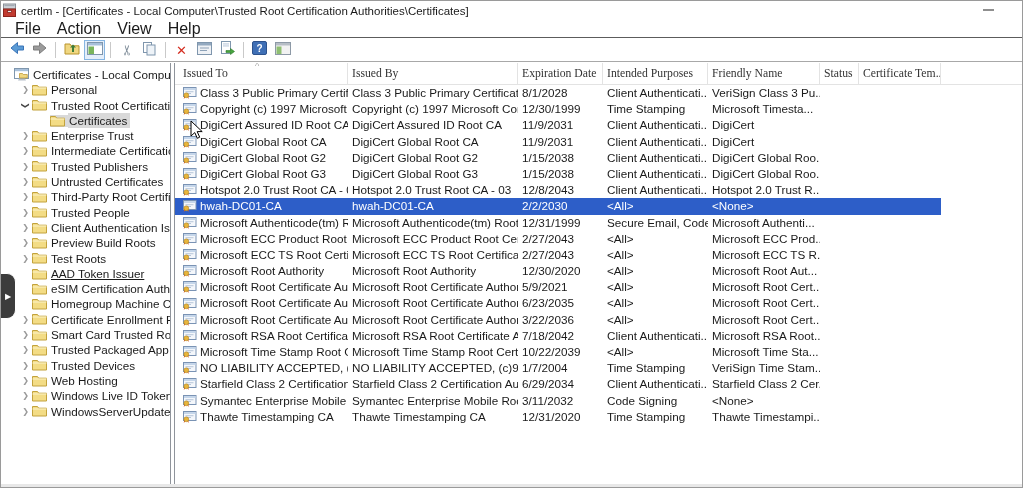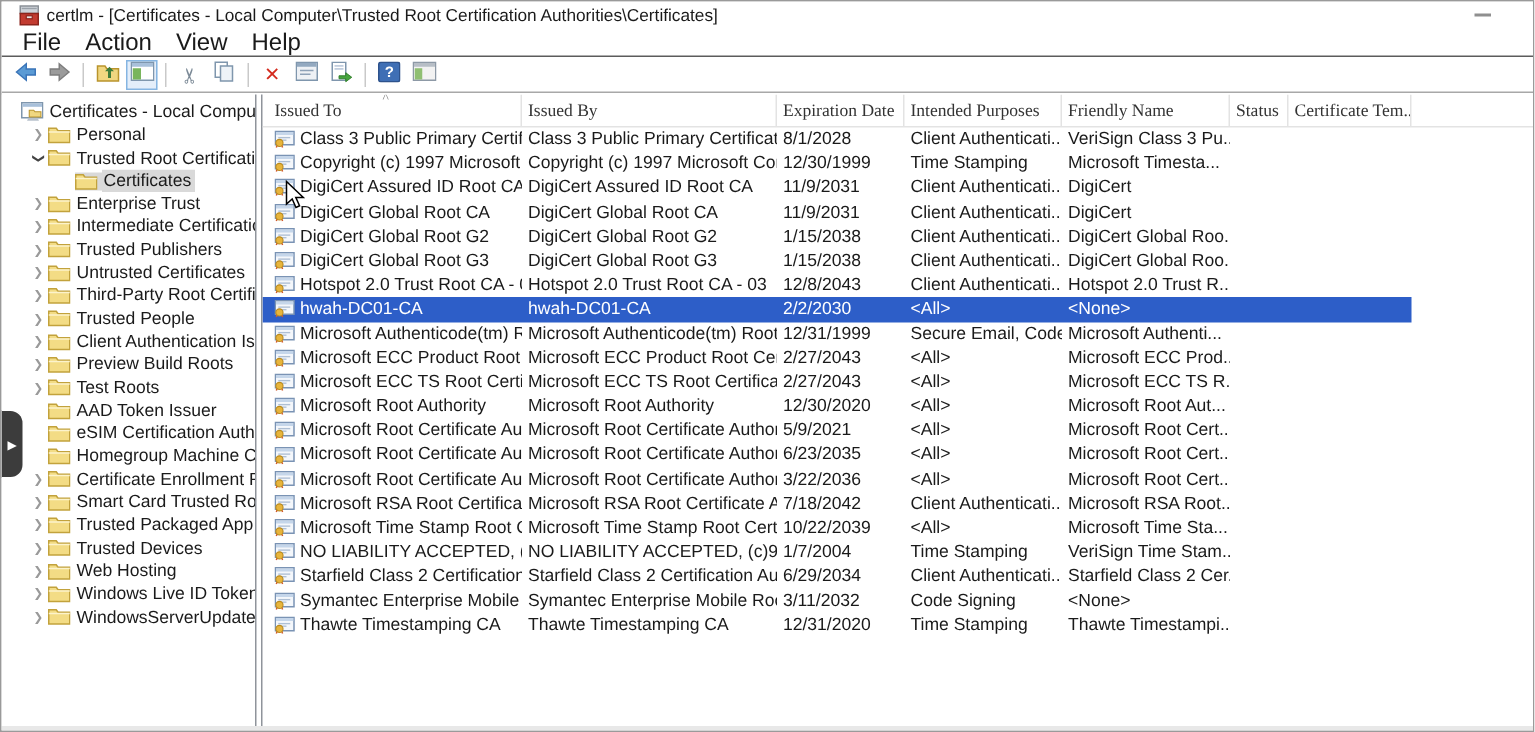--- a/index.html
+++ b/index.html
@@ -3,21 +3,21 @@
 <meta charset="utf-8">
 <style>
   * { margin:0; padding:0; box-sizing:border-box; }
   html,body { background:#fff; }
   body { font-family:"Liberation Sans","DejaVu Sans",sans-serif; color:#1a1a1a; }
   .window { position:relative; width:1023px; height:488px; background:#fff;
             border:1px solid #9a9a9a; overflow:hidden; }
 
   
   .titlebar { position:absolute; top:0; left:0; right:0; height:19px;
-              display:flex; align-items:center; padding-left:11px; background:#fff; }
+              display:flex; align-items:center; padding-left:1px; background:#fff; }
   .appicon { width:15px; height:15px; display:inline-flex; margin-right:4px; }
   .title { font-size:11.5px; white-space:nowrap; }
   .minbtn { position:absolute; right:28px; top:8px; width:11px; height:2px; background:#8f8f8f; }
 
   
   .menubar { position:absolute; top:19px; left:0; right:0; height:18px;
              display:flex; align-items:center; padding-left:6px;
              border-bottom:1px solid #5c5c5c; background:#fff; }
   .mitem { font-size:16px; padding:0 8px; cursor:default; }
 
@@ -298,21 +298,21 @@
       <div class="tree-item" style="padding-left: 18px;">
         <span class="chev">❯</span>
         <span class="ticon">
           <svg width="15" height="12" viewBox="0 0 15 12">
             <path d="M0.5 1.5 h5 l1.2 1.7 h7.8 V11 H0.5 Z" fill="#f3dc85" stroke="#c2a23c" stroke-width="1"></path>
             <path d="M0.5 4 h14" stroke="#fcf3cc" stroke-width="1"></path>
           </svg>
         </span>
         <span class="tlabel">Test Roots</span>
       </div>
-      <div class="tree-item" style="padding-left: 18px;">
+      <div class="tree-item" style="padding-left: 18px; text-decoration: underline;">
         <span class="chev"></span>
         <span class="ticon">
           <svg width="15" height="12" viewBox="0 0 15 12">
             <path d="M0.5 1.5 h5 l1.2 1.7 h7.8 V11 H0.5 Z" fill="#f3dc85" stroke="#c2a23c" stroke-width="1"></path>
             <path d="M0.5 4 h14" stroke="#fcf3cc" stroke-width="1"></path>
           </svg>
         </span>
         <span class="tlabel">AAD Token Issuer</span>
       </div>
       <div class="tree-item" style="padding-left: 18px;">

